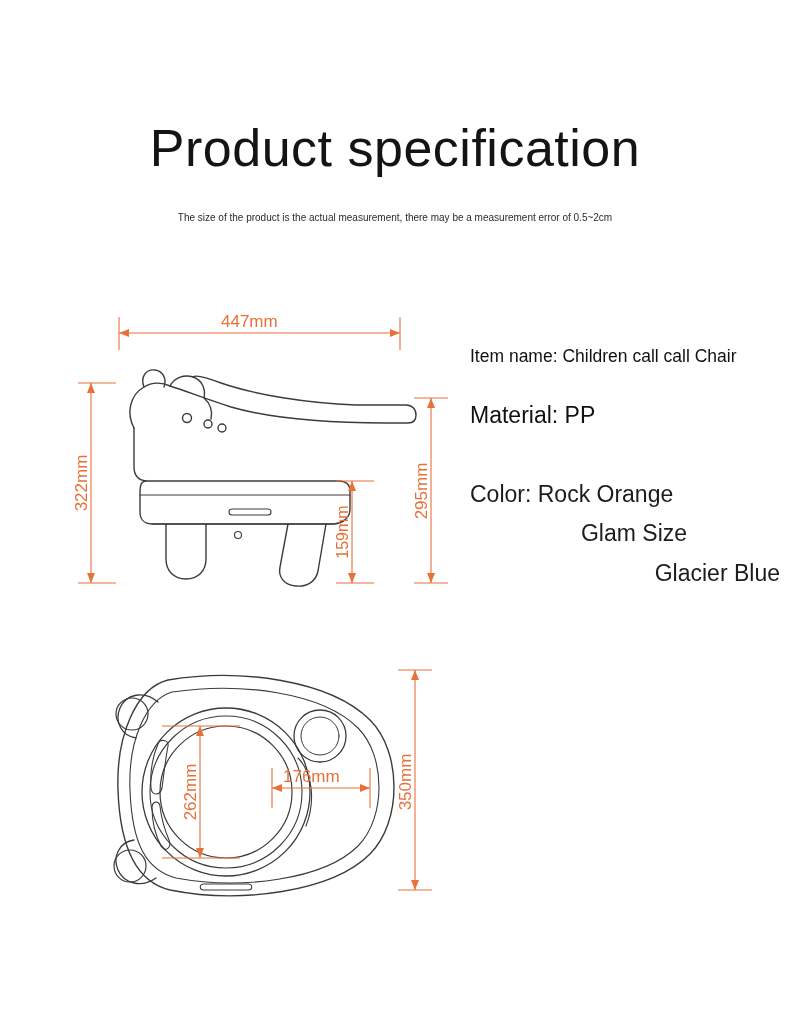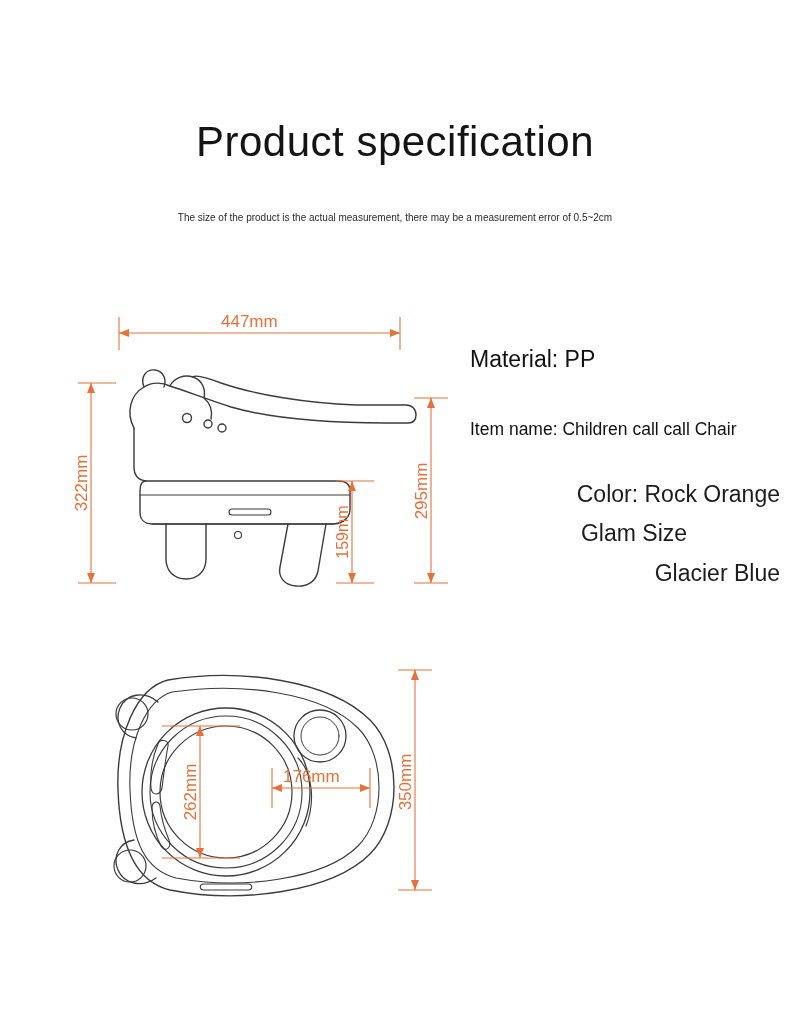--- a/index.html
+++ b/index.html
@@ -18,21 +18,21 @@
   .page {
     position: absolute;
     inset: 0;
   }
   .title {
     position: absolute;
     top: 118px;
     left: 0;
     width: 790px;
     text-align: center;
-    font-size: 42px;
+    font-size: 52px;
     font-weight: 400;
     letter-spacing: 0.5px;
     color: #141414;
   }
   .subtitle {
     position: absolute;
     top: 212px;
     left: 0;
     width: 790px;
     text-align: center;
@@ -60,21 +60,21 @@
     margin-bottom: 44px;
   }
   .spec-item.size-line {
     font-size: 17px;
     margin-bottom: 30px;
   }
   .color-block {
     font-size: 23px;
     line-height: 1.72;
   }
-  .color-block .c1 { display:block; text-align:right; }
+  .color-block .c1 { display:block; text-align:left; }
   .color-block .c2 { display:block; text-align:center; padding-left: 18px;}
   .color-block .c3 { display:block; text-align:right; padding-left: 10px;}
 
   
   .drawing {
     position: absolute;
   }
   #side-view {
     left: 56px;
     top: 295px;
@@ -239,22 +239,22 @@
         <line x1="358" y1="250" x2="392" y2="250"></line>
         <line x1="375" y1="30" x2="375" y2="250"></line>
         <path d="M375,30 L371,40 L379,40 Z" fill="#e8713a" stroke="none"></path>
         <path d="M375,250 L371,240 L379,240 Z" fill="#e8713a" stroke="none"></path>
       </g>
       <text class="dim-text" x="371" y="142" transform="rotate(-90 371,142)" text-anchor="middle">350mm</text>
     </svg>
   </div>
 
   <div class="spec-list">
+    <div class="spec-item small">Item name: Children call call Chair</div>
     <div class="spec-item big">Material: PP</div>
-    <div class="spec-item small">Item name: Children call call Chair</div>
     <div class="color-block">
       <span class="c1">Color: Rock Orange</span>
       <span class="c2">Glam Size</span>
       <span class="c3">Glacier Blue</span>
     </div>
   </div>
 
 </div>
 
 </body></html>

